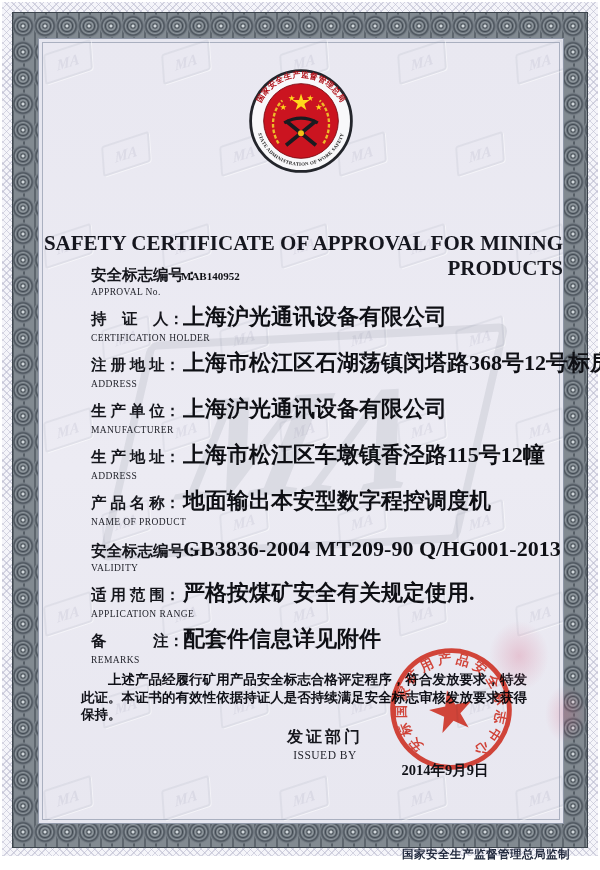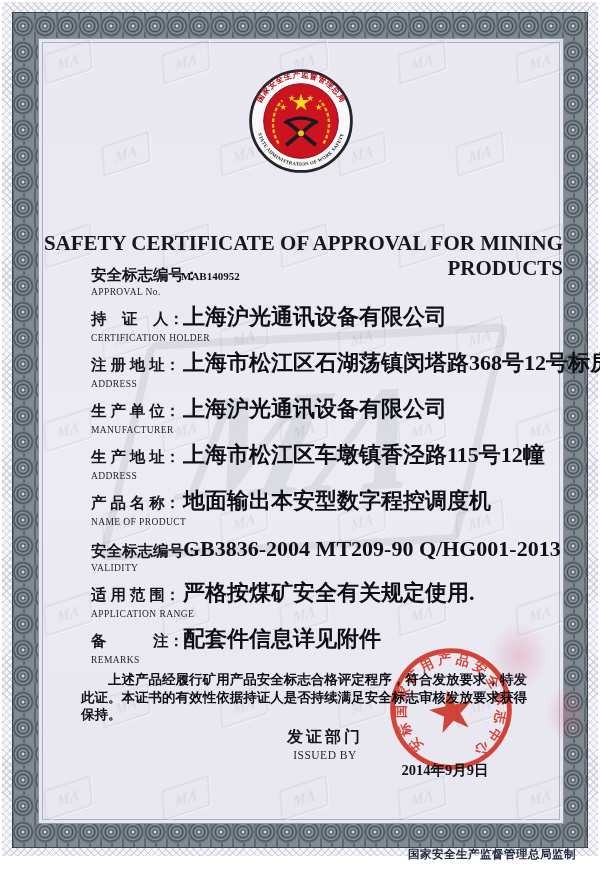--- a/index.html
+++ b/index.html
@@ -13,21 +13,21 @@
           #f5f5fa;}
   .dark-frame{position:absolute;left:12px;top:12px;right:12px;bottom:22px;
         background:
           radial-gradient(circle at 11px 14px, #d3d9dd 1px, #4d555d 2px, #99a1a7 4px, #434b54 5.5px, #8d959c 7.5px, #4a525b 9px, #7c848c 11px, rgba(0,0,0,0) 12px) 0 0/22px 26px repeat,
           repeating-linear-gradient(90deg,#5e666e 0 2px,#828a91 2px 11px,#565e66 11px 13px,#828a91 13px 22px);
         box-shadow:inset 0 0 0 1px #3c444c;}
   .page-inner{position:absolute;left:38px;top:38px;width:524px;height:784px;
         background:linear-gradient(180deg,#e9e8f1 0%,#ecebf3 55%,#e8e7f0 100%);
         border:1px solid #8f97a8;
         box-shadow:inset 0 0 0 3px #e6e6ef, inset 0 0 0 4px #aab0c0;}
-  .footer-text{position:absolute;top:847px;right:24px;font-size:11.5px;font-weight:bold;
+  .footer-text{position:absolute;top:847px;right:30px;font-size:11.5px;font-weight:bold;
         color:#222a3e;letter-spacing:.5px;}
   
   #wm-layer{position:absolute;inset:0;overflow:hidden;pointer-events:none;z-index:0;}
   .wm{position:absolute;width:46px;height:26px;border:2px solid rgba(150,152,172,.13);
       border-radius:3px;transform:rotate(-18deg) skewX(-14deg);
       color:rgba(150,152,172,.16);font-size:15px;font-weight:bold;font-style:italic;
       display:flex;align-items:center;justify-content:center;
       box-shadow:1px 1px 0 rgba(255,255,255,.5);}
   .big-ma{position:absolute;left:84px;top:295px;width:345px;height:200px;z-index:0;
       border:8px solid rgba(122,125,140,.15);border-radius:10px;

